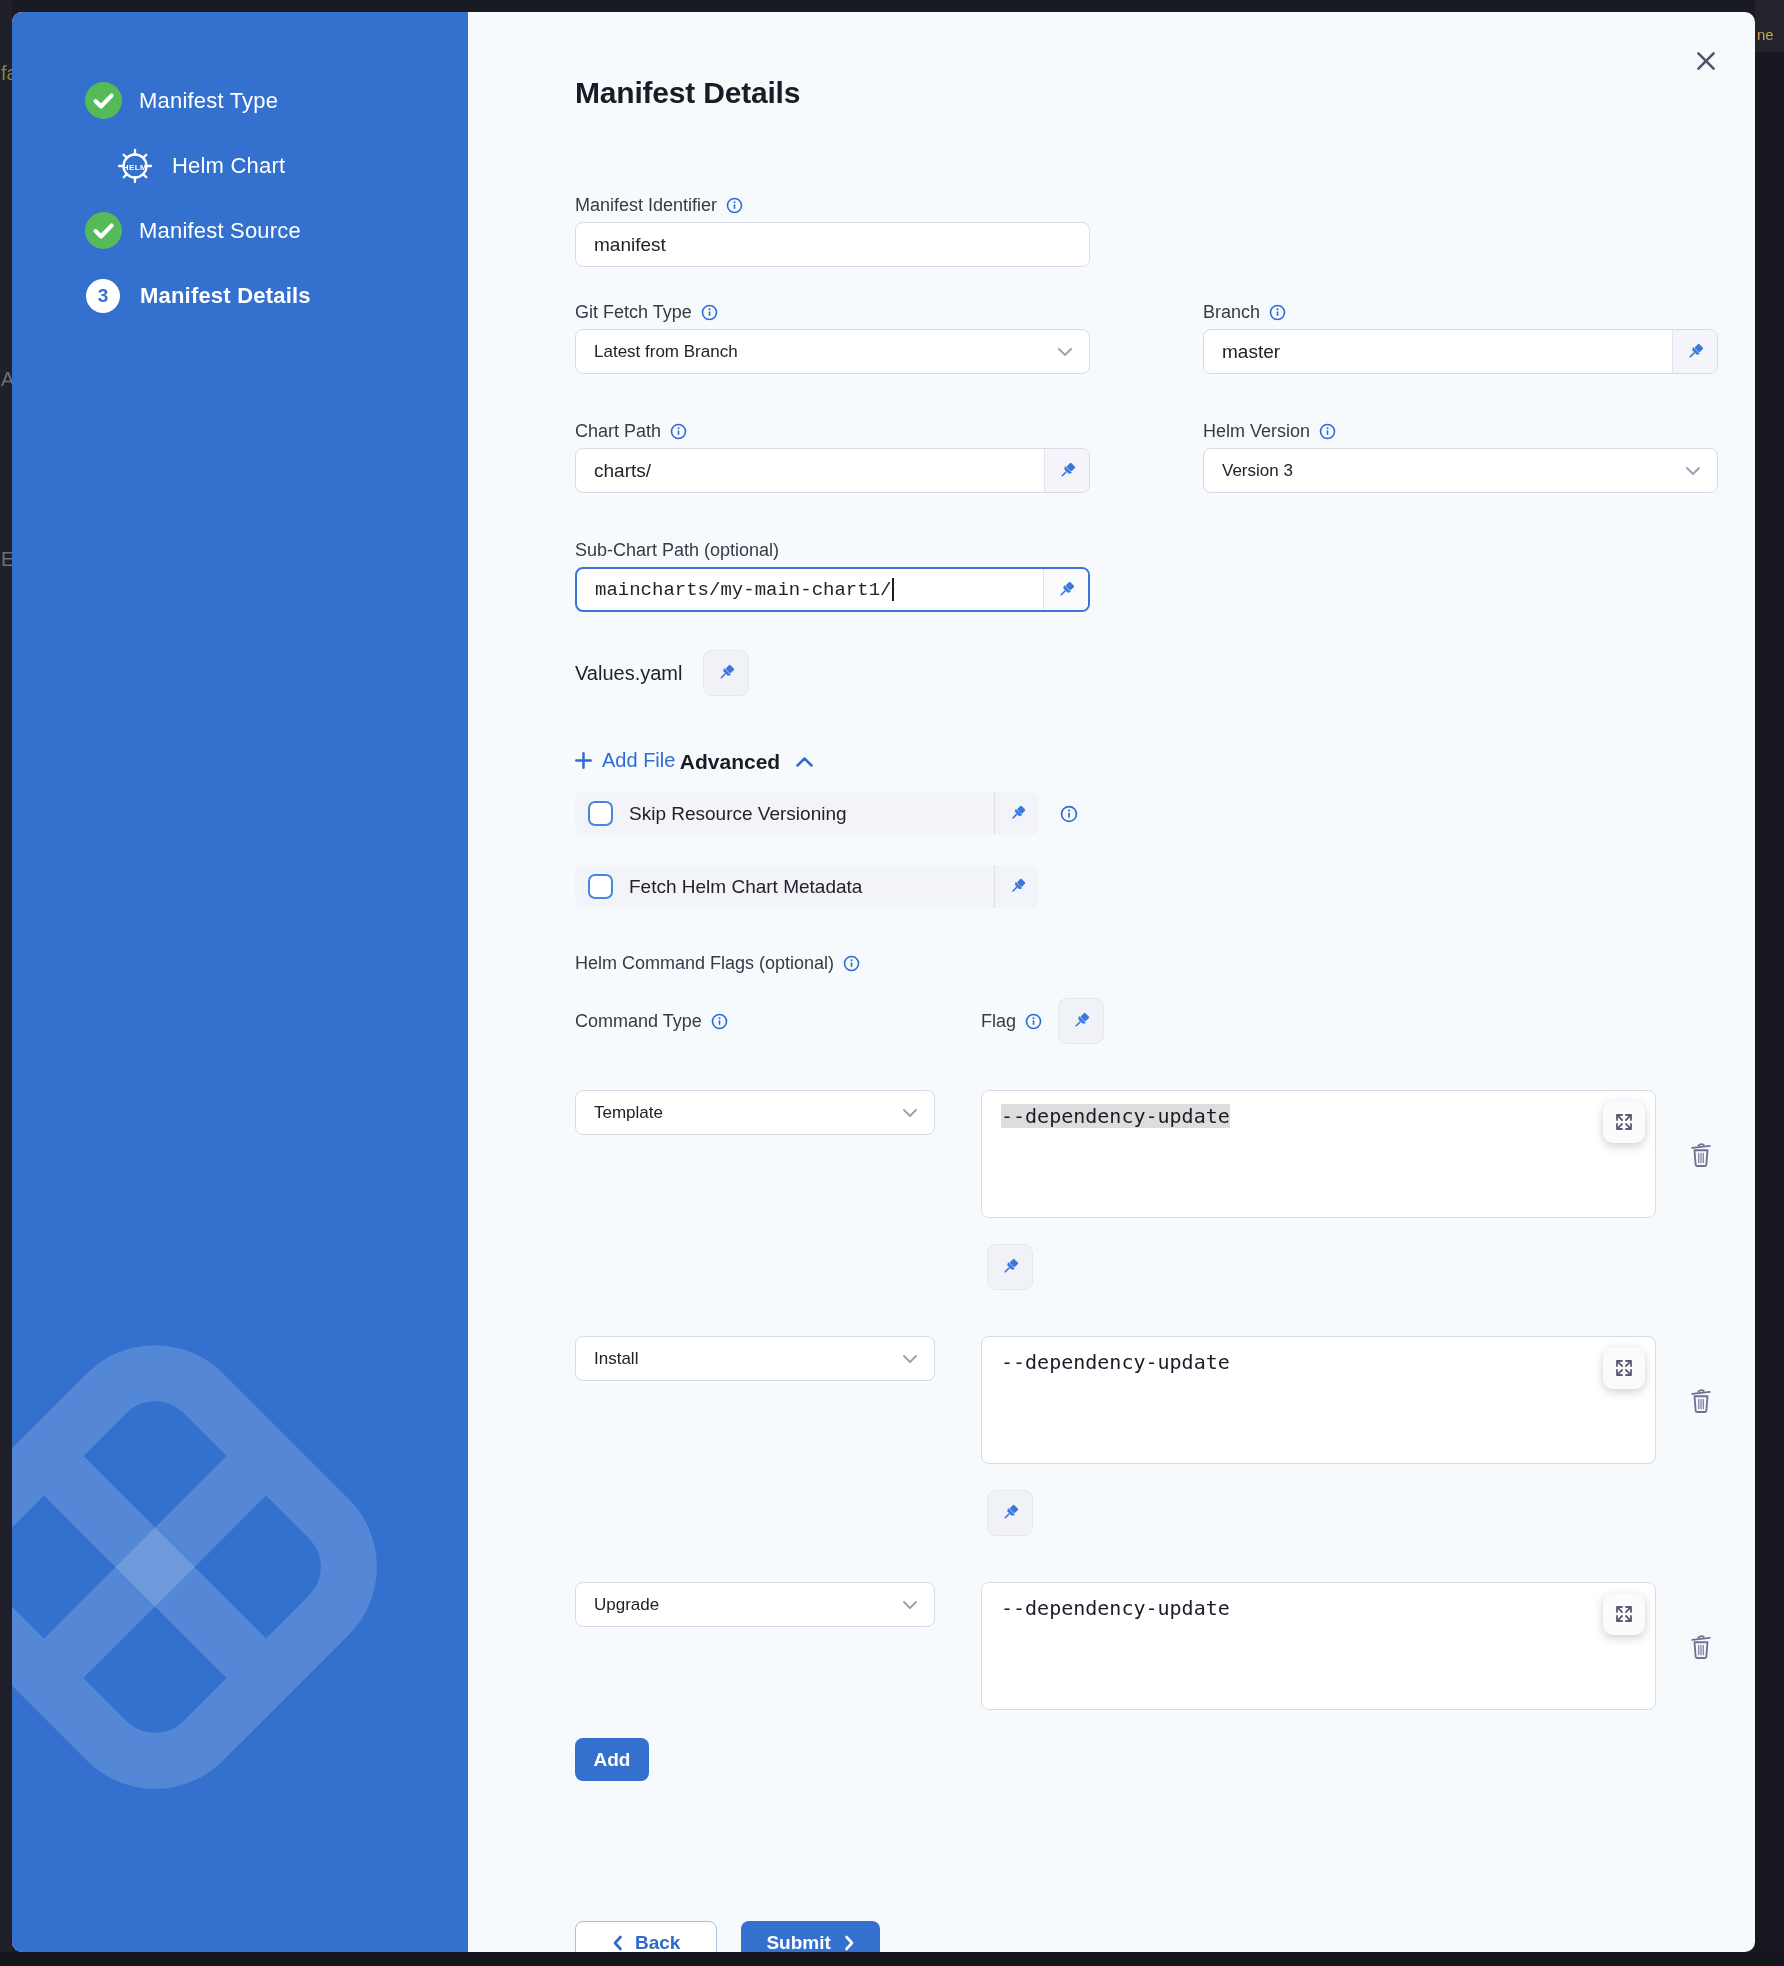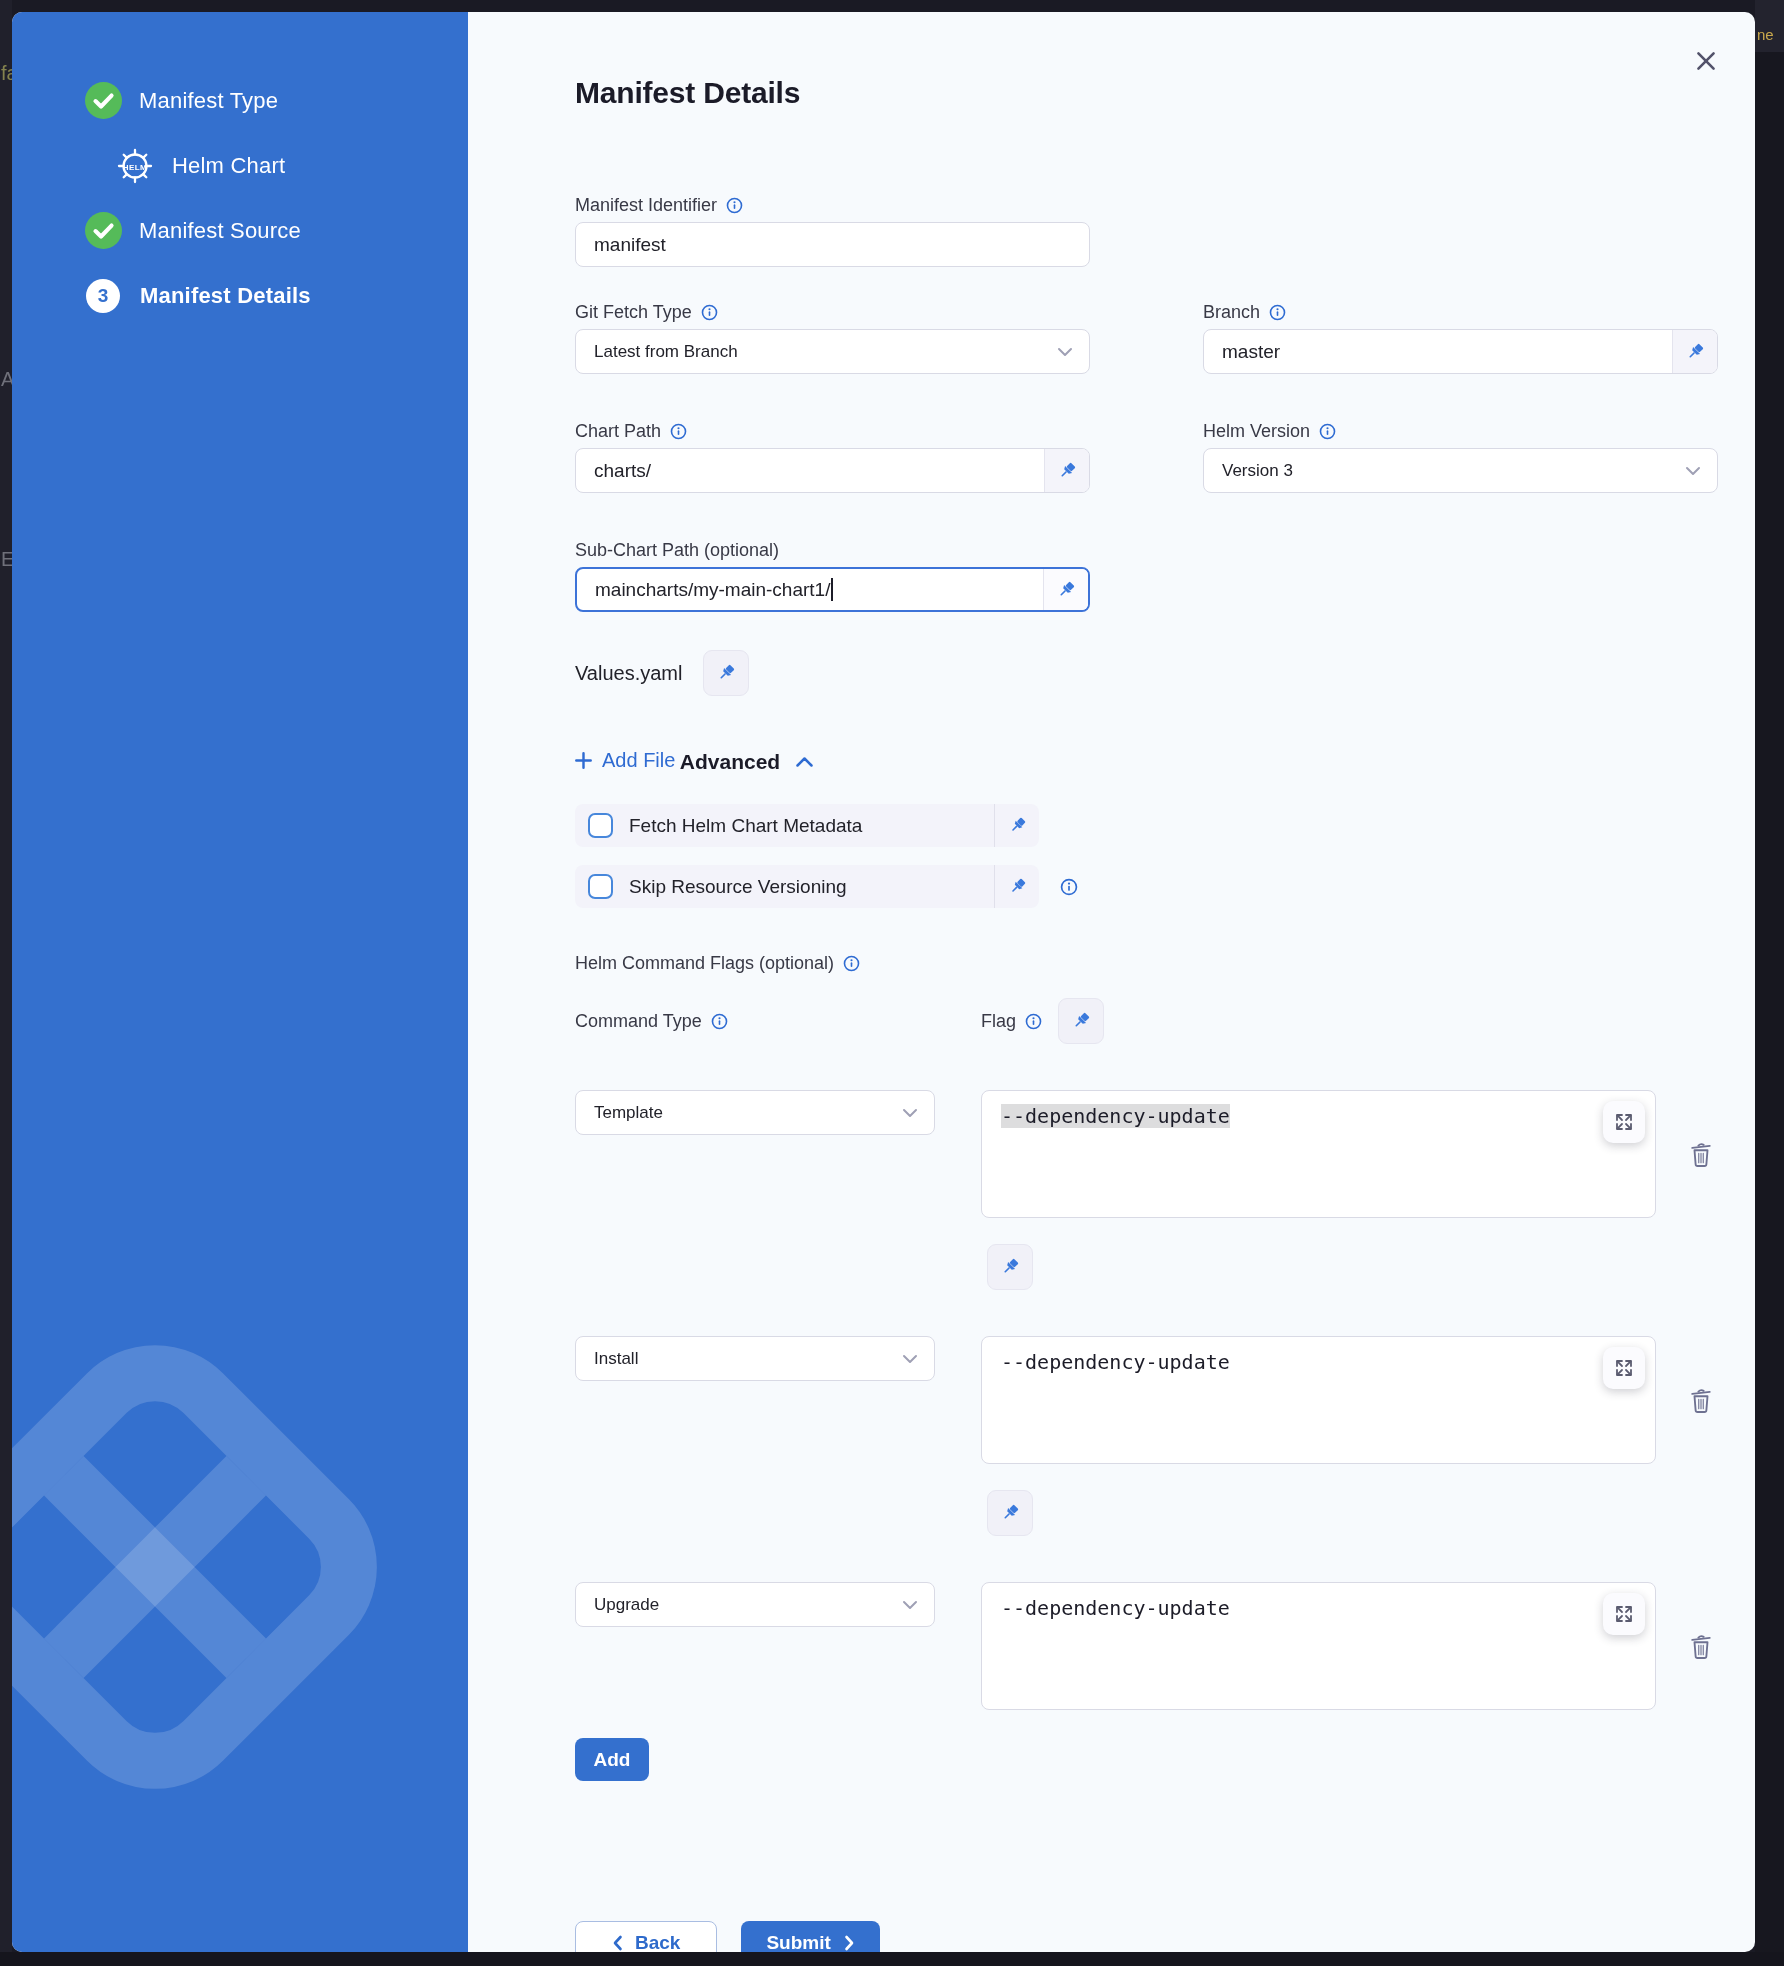--- a/index.html
+++ b/index.html
@@ -54,21 +54,21 @@
 
   .field-label{display:flex;align-items:center;gap:9px;font-size:18px;color:#383946;margin-bottom:6px;height:22px;}
   .info-icon{display:inline-flex;flex:0 0 auto;cursor:pointer;}
 
   .row2{display:flex;gap:113px;}
   .col{width:515px;}
   .mt34{margin-top:34px;} .mt46{margin-top:46px;} .mt38{margin-top:38px;}
 
   .input-group{display:flex;align-items:stretch;width:515px;height:45px;box-sizing:border-box;
     background:#fff;border:1px solid #D9DAE5;border-radius:8px;overflow:hidden;}
-  .input-group.focused{border:2px solid #3D73D8;}
+  .input-group.focused{border:2px solid #3D73D8;font-family:Liberation Mono, monospace;}
   .ig-text{flex:1;display:flex;align-items:center;padding:0 18px;font-size:19px;color:#22222A;white-space:nowrap;overflow:hidden;}
   .ig-pin{flex:0 0 44px;display:flex;align-items:center;justify-content:center;background:#F4F4FA;border-left:1px solid #E4E4EE;cursor:pointer;}
   .input-group.focused .ig-pin{background:#FBFBFE;}
   .caret{display:inline-block;width:2px;height:23px;background:#1C1C28;margin-left:1px;}
 
   .select{display:flex;align-items:center;justify-content:space-between;width:515px;height:45px;box-sizing:border-box;
     background:#fff;border:1px solid #D9DAE5;border-radius:8px;padding:0 16px 0 18px;font-size:17px;color:#22222A;cursor:pointer;}
   .select.w360{width:360px;}
 
   .values-row{display:flex;align-items:center;gap:21px;height:46px;}
@@ -343,60 +343,60 @@
 
     
     <div class="advanced">
       <span class="adv-label">Advanced</span>
       <svg width="19" height="12" viewBox="0 0 19 12">
           <polyline points="2.5,9.5 9.5,2.5 16.5,9.5" fill="none" stroke="#2E6BD2" stroke-width="2.5" stroke-linecap="round" stroke-linejoin="round"></polyline>
         </svg>
     </div>
 
     
+    <div class="check-wrap">
+      <div class="check-row">
+        <span class="checkbox"></span>
+        <span class="cr-label">Skip Resource Versioning</span>
+        <span class="cr-div"></span>
+        <span class="cr-pin">
+          <svg width="21" height="21" viewBox="0 0 24 24">
+              <g transform="rotate(45 12 12)" fill="#3A79DC">
+                <rect x="8.2" y="2.6" width="7.6" height="6.6" rx="1.2"></rect>
+                <path d="M6.6 9.6 h10.8 l-1.9 3.2 h-7 z"></path>
+                <rect x="11.1" y="12.6" width="1.8" height="7.6" rx="0.9"></rect>
+              </g>
+            </svg>
+        </span>
+      </div>
+      <span class="info-icon">
+        <svg width="18" height="18" viewBox="0 0 16 16">
+            <circle cx="8" cy="8" r="6.6" fill="none" stroke="#2E6BD2" stroke-width="1.5"></circle>
+            <circle cx="8" cy="4.9" r="1" fill="#2E6BD2"></circle>
+            <rect x="7.25" y="6.9" width="1.5" height="4.5" rx="0.75" fill="#2E6BD2"></rect>
+          </svg>
+      </span>
+    </div>
+
+    
     <div class="check-wrap second">
       <div class="check-row">
         <span class="checkbox"></span>
         <span class="cr-label">Fetch Helm Chart Metadata</span>
         <span class="cr-div"></span>
         <span class="cr-pin">
           <svg width="21" height="21" viewBox="0 0 24 24">
               <g transform="rotate(45 12 12)" fill="#3A79DC">
                 <rect x="8.2" y="2.6" width="7.6" height="6.6" rx="1.2"></rect>
                 <path d="M6.6 9.6 h10.8 l-1.9 3.2 h-7 z"></path>
                 <rect x="11.1" y="12.6" width="1.8" height="7.6" rx="0.9"></rect>
               </g>
             </svg>
         </span>
       </div>
-    </div>
-
-    
-    <div class="check-wrap">
-      <div class="check-row">
-        <span class="checkbox"></span>
-        <span class="cr-label">Skip Resource Versioning</span>
-        <span class="cr-div"></span>
-        <span class="cr-pin">
-          <svg width="21" height="21" viewBox="0 0 24 24">
-              <g transform="rotate(45 12 12)" fill="#3A79DC">
-                <rect x="8.2" y="2.6" width="7.6" height="6.6" rx="1.2"></rect>
-                <path d="M6.6 9.6 h10.8 l-1.9 3.2 h-7 z"></path>
-                <rect x="11.1" y="12.6" width="1.8" height="7.6" rx="0.9"></rect>
-              </g>
-            </svg>
-        </span>
-      </div>
-      <span class="info-icon">
-        <svg width="18" height="18" viewBox="0 0 16 16">
-            <circle cx="8" cy="8" r="6.6" fill="none" stroke="#2E6BD2" stroke-width="1.5"></circle>
-            <circle cx="8" cy="4.9" r="1" fill="#2E6BD2"></circle>
-            <rect x="7.25" y="6.9" width="1.5" height="4.5" rx="0.75" fill="#2E6BD2"></rect>
-          </svg>
-      </span>
     </div>
 
     
     <div class="field-label hcf-label">
       <span>Helm Command Flags (optional)</span>
       <span class="info-icon">
         <svg width="17" height="17" viewBox="0 0 16 16">
             <circle cx="8" cy="8" r="6.6" fill="none" stroke="#2E6BD2" stroke-width="1.5"></circle>
             <circle cx="8" cy="4.9" r="1" fill="#2E6BD2"></circle>
             <rect x="7.25" y="6.9" width="1.5" height="4.5" rx="0.75" fill="#2E6BD2"></rect>

